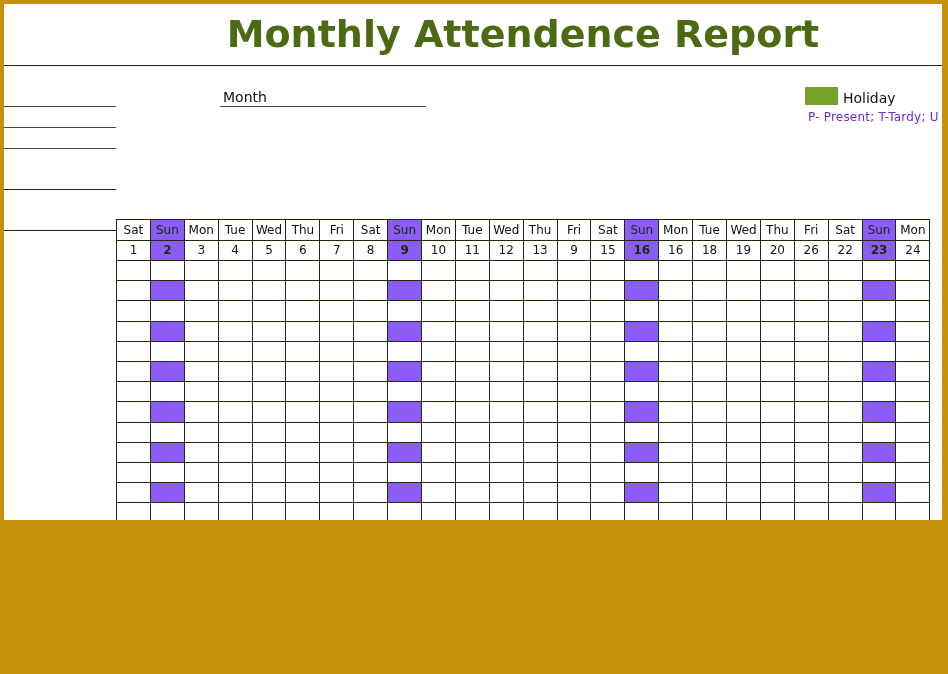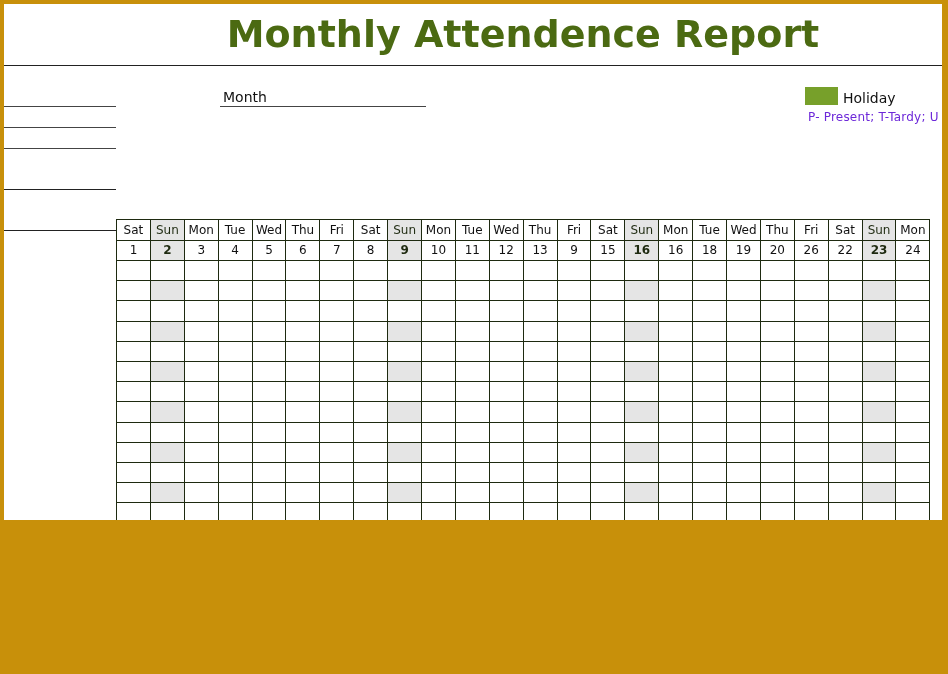--- a/index.html
+++ b/index.html
@@ -13,21 +13,21 @@
   .legend-swatch { position: absolute; left: 801px; top: 83px; width: 33px; height: 18px; background: #77a02a; }
   .legend-label { position: absolute; left: 839px; top: 86px; font-size: 14px; color: #111; }
   .legend-codes { position: absolute; left: 804px; top: 106px; font-size: 12px; color: #6d28d9; white-space: nowrap; letter-spacing: 0.2px; }
   .grid-top { position: absolute; left: 0; top: 185px; width: 112px; border-top: 1.5px solid #222; }
   .grid-namecol { position: absolute; left: 0; top: 226px; width: 112px; border-top: 1.5px solid #222; }
   .bottom-rule { position: absolute; left: 0; right: 0; top: 661px; border-top: 1.5px solid #444; }
   table.att { position: absolute; left: 112px; top: 185px; border-collapse: collapse; table-layout: fixed; margin-top: 30px; }
   table.att td { border: 1.5px solid #1e2a10; width: 32.9px; padding: 0; text-align: center; font-size: 12px; color: #111; overflow: hidden; white-space: nowrap; }
   table.att tr.hdr td { height: 19.5px; }
   table.att tr.body td { height: 19.2px; }
-  table.att td.sun { background: #e5e5e5; }
+  table.att td.sun { background: #8b5cf6; }
   table.att tr.dates td.sun { font-weight: bold; color: #1e2a10; }
   table.att tr.days td.sun { color: #1e2a10; }
 </style>
 </head>
 <body>
 
 <div class="page">
   <div class="title">Monthly Attendence Report</div>
   <div class="rule"></div>
 

